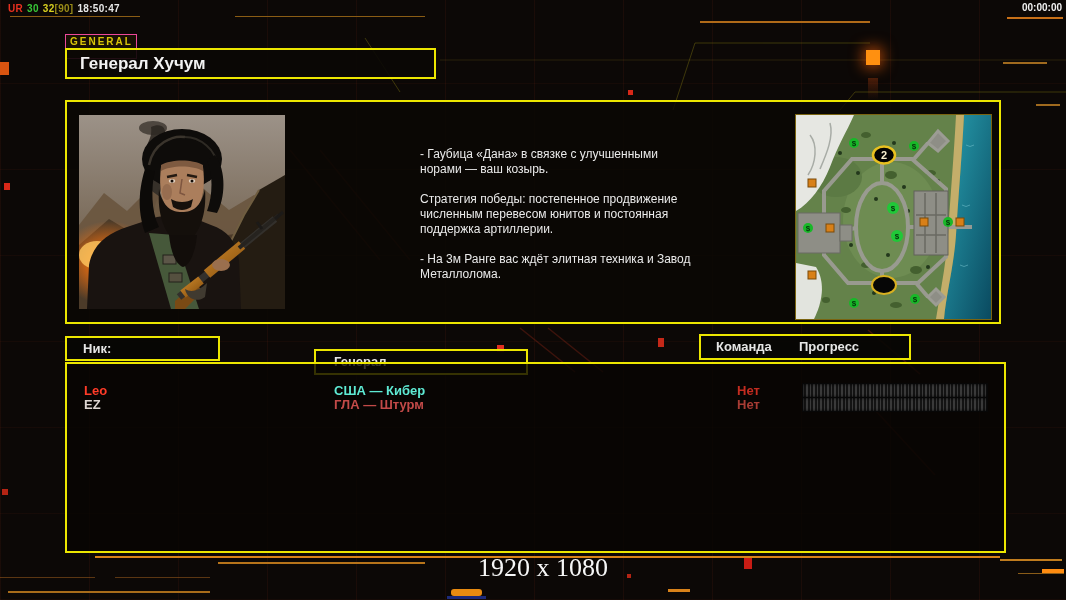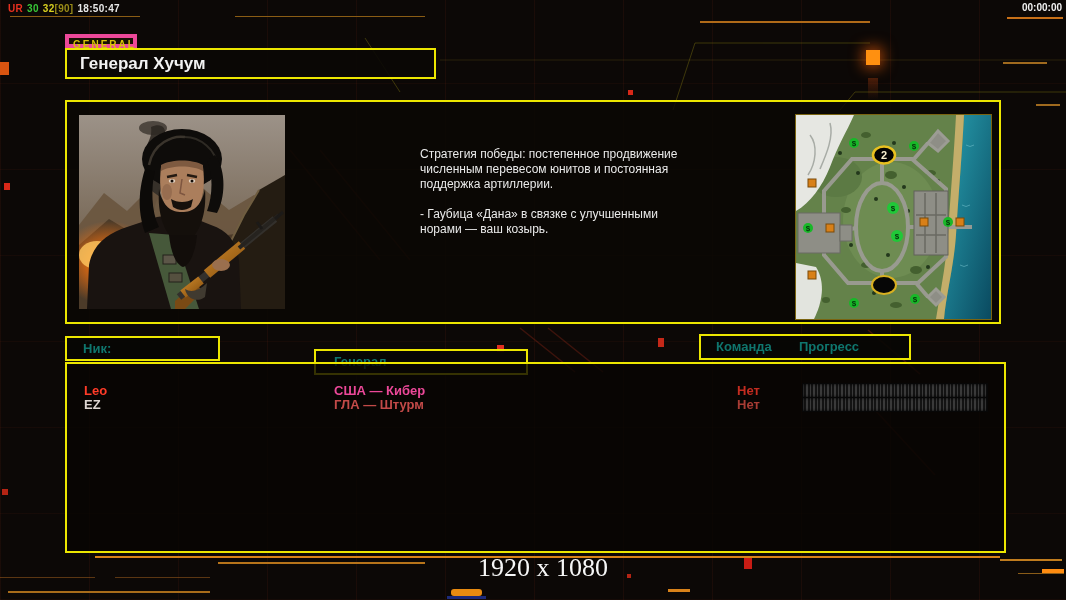--- a/index.html
+++ b/index.html
@@ -24,22 +24,22 @@
   .hud-left span{margin-right:4px;}
   .hud-ur{color:#e83020;}
   .hud-fps{color:#38c838;}
   .hud-ping{color:#d8d020;margin-right:0 !important;}
   .hud-bracket{color:#9a8c18;}
   .hud-clock{color:#e8e8e8;}
   .hud-timer{position:absolute;right:4px;top:2px;font-size:10px;font-weight:bold;color:#f0f0f0;}
 
   
   .gen-tab{
-    position:absolute;left:65px;top:34px;width:72px;height:14px;
-    background:#181004;border:4px solid #ec4899;
+    position:absolute;left:65px;top:34px;width:72px;height:25px;
+    background:#181004;border:1px solid #ec4899;
     color:#d8c408;font-size:10px;font-weight:bold;letter-spacing:2px;
     line-height:13px;padding-left:4px;box-sizing:border-box;
   }
   .title-box{
     position:absolute;left:65px;top:48px;width:371px;height:31px;
     border:2px solid #ece600;background:rgba(10,8,6,.9);box-sizing:border-box;
     color:#f2f2f2;font-size:17px;font-weight:bold;line-height:27px;padding-left:13px;
   }
 
   
@@ -51,21 +51,21 @@
   .strategy{
     position:absolute;left:420px;top:147px;width:282px;
     color:#eaeaea;font-size:12px;line-height:15px;
   }
   .strategy p{margin:0 0 15px 0;}
   .minimap{position:absolute;left:795px;top:114px;width:195px;height:204px;border:1px solid #7a6410;box-sizing:content-box;}
 
   
   .hdr-box{
     position:absolute;border:2px solid #ece600;background:rgba(8,6,4,.92);
-    box-sizing:border-box;color:#0f766e;font-size:13px;font-weight:bold;
+    box-sizing:border-box;color:#e5e5e5;font-size:13px;font-weight:bold;
   }
   .hdr-nick{left:65px;top:336px;width:155px;height:25px;line-height:21px;padding-left:16px;}
   .hdr-general{left:314px;top:335px;width:214px;height:26px;line-height:22px;padding-left:18px;margin-top:14px;}
   .hdr-team{left:699px;top:334px;width:212px;height:26px;line-height:22px;}
   .hdr-team .lbl-team{position:absolute;left:15px;top:0;}
   .hdr-team .lbl-progress{position:absolute;left:98px;top:0;}
 
   
   .roster-panel{
     position:absolute;left:65px;top:362px;width:941px;height:191px;
@@ -74,21 +74,21 @@
   .roster-row{position:absolute;left:0;width:100%;height:25px;font-size:13px;font-weight:bold;}
   .roster-row .cell-nick{position:absolute;left:17px;top:4px;}
   .roster-row .cell-general{position:absolute;left:267px;top:4px;}
   .roster-row .cell-team{position:absolute;left:670px;top:4px;}
   .progress-track{
     position:absolute;left:735px;top:4px;width:184px;height:13px;
     background:repeating-linear-gradient(90deg,#3a3a3a 0 1.5px,#131313 1.5px 3.5px);
     border:1px solid #070707;box-shadow:inset 0 0 3px #000;
   }
   .row-0{top:4px;margin-top:11px;}  .row-1{top:29px;}
-  .row-0 .cell-nick{color:#ff3b28;} .row-0 .cell-general{color:#ec4899;} .row-0 .cell-team{color:#c42c20;}
+  .row-0 .cell-nick{color:#ff3b28;} .row-0 .cell-general{color:#5eead4;} .row-0 .cell-team{color:#c42c20;}
   .row-1 .cell-nick{color:#ded6d2;} .row-1 .cell-general{color:#c24a48;} .row-1 .cell-team{color:#a83c34;}
 
   
   .resolution{
     position:absolute;left:0;right:0;top:553px;text-align:center;
     font-family:"Liberation Serif",serif;font-size:26px;color:#f6f6f6;padding-left:20px;
   }
 </style>
 </head>
 <body>
@@ -208,22 +208,23 @@
     <path d="M128,168 C120,176 112,178 106,174 C108,184 118,188 126,182 Z" fill="#403a30"></path>
     <line x1="128" y1="159" x2="163" y2="130" stroke="url(#wood)" stroke-width="10"></line>
     <line x1="160" y1="133" x2="200" y2="100" stroke="#26231f" stroke-width="4"></line>
     <line x1="196" y1="104" x2="204" y2="97" stroke="#1c1a18" stroke-width="3"></line>
     <line x1="183" y1="114" x2="178" y2="107" stroke="#1c1a18" stroke-width="3"></line>
     <ellipse cx="142" cy="150" rx="9" ry="6" fill="#9a6f4e"></ellipse>
   </g>
 </svg>
 
 <div class="strategy">
+  <p>- Гаубица «Дана» в связке с улучшенными норами — ваш козырь.</p>
   <p>Стратегия победы: постепенное продвижение численным перевесом юнитов и постоянная поддержка артиллерии.</p>
-  <p>- Гаубица «Дана» в связке с улучшенными норами — ваш козырь.</p>
+  <p>- На 3м Ранге вас ждёт элитная техника и Завод Металлолома.</p>
 </div>
 
 <svg class="minimap" viewBox="0 0 195 204">
   <defs>
     <linearGradient id="water" x1="0" y1="0" x2="1" y2="1">
       <stop offset="0" stop-color="#28a0b0"></stop>
         <stop offset="1" stop-color="#0a4a60"></stop>
     </linearGradient>
   </defs>
   <rect width="195" height="204" fill="#64824a"></rect>

